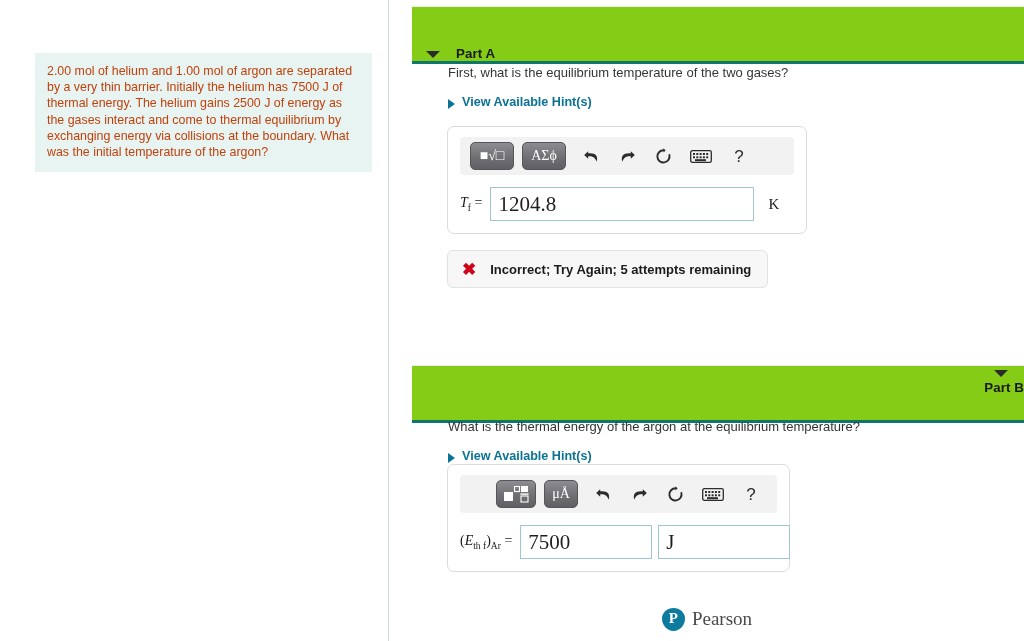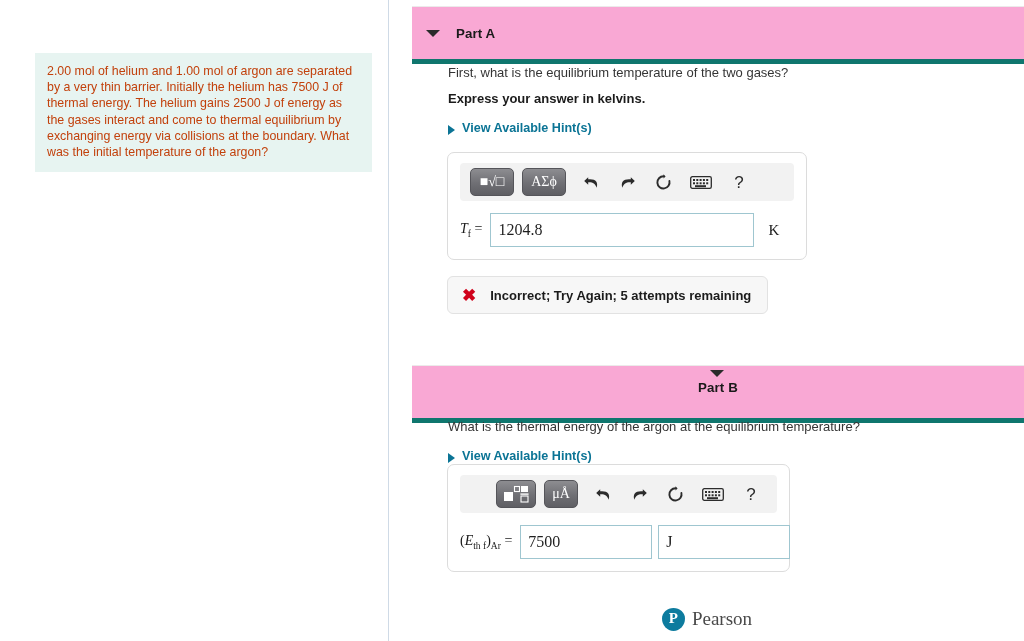--- a/index.html
+++ b/index.html
@@ -44,25 +44,25 @@
     width: 634px; height: 641px;
     background: #ffffff;
     overflow: hidden;
   }
 
   .part-header {
     position: absolute;
     left: 22px;
     width: 612px;
     height: 58px;
-    background: #f9a8d4;
+    background: #84cc16;
     border-top: 1px solid #eceaea;
-    border-bottom: 5px solid #0f766e;
-    display: flex;
-    align-items: center;
+    border-bottom: 3px solid #0f766e;
+    display: flex;
+    align-items: flex-end;
   }
   .part-caret {
     width: 14px; height: 14px;
     margin-left: 14px; margin-right: 16px;
     flex: 0 0 auto;
     position: relative;
   }
   .part-caret::after {
     content: "";
     position: absolute;
@@ -180,21 +180,21 @@
     white-space: nowrap;
     margin-right: 8px;
   }
   .var-label i { font-style: italic; }
   .var-label sub { font-size: 9.5px; }
   .ans-input {
     border: 1px solid #9fc6d0;
     background: #ffffff;
     height: 34px;
     font-family: "Liberation Serif", serif;
-    font-size: 16px;
+    font-size: 21px;
     color: #1f1f1f;
     padding: 12px 7px;
     outline: none;
     line-height: 34px;
   }
   .unit-suffix {
     font-family: "Liberation Serif", serif;
     font-size: 15px;
     color: #1a1a1a;
     margin-left: 14px;
@@ -295,21 +295,20 @@
 
   <div id="right-panel">
 
     <div class="part-header" style="top:6px;">
       <span class="part-caret"></span>
       <span class="part-title">Part A</span>
     </div>
 
     <div class="part-body" style="top:64px;">
       <p class="prompt">First, what is the equilibrium temperature of the two gases?</p>
-      <p class="prompt-bold">Express your answer in kelvins.</p>
       <a class="hint-link">
         <span class="hint-caret"></span>
         <span>View Available Hint(s)</span>
       </a>
 
       <div class="answer-box" style="width:360px; margin-top:16px;">
         <div class="mathbar">
           <div class="mathbar-inner">
             <div class="tool-btn" style="min-width:44px;">
               <span class="tool-btn-label">■√□</span>

